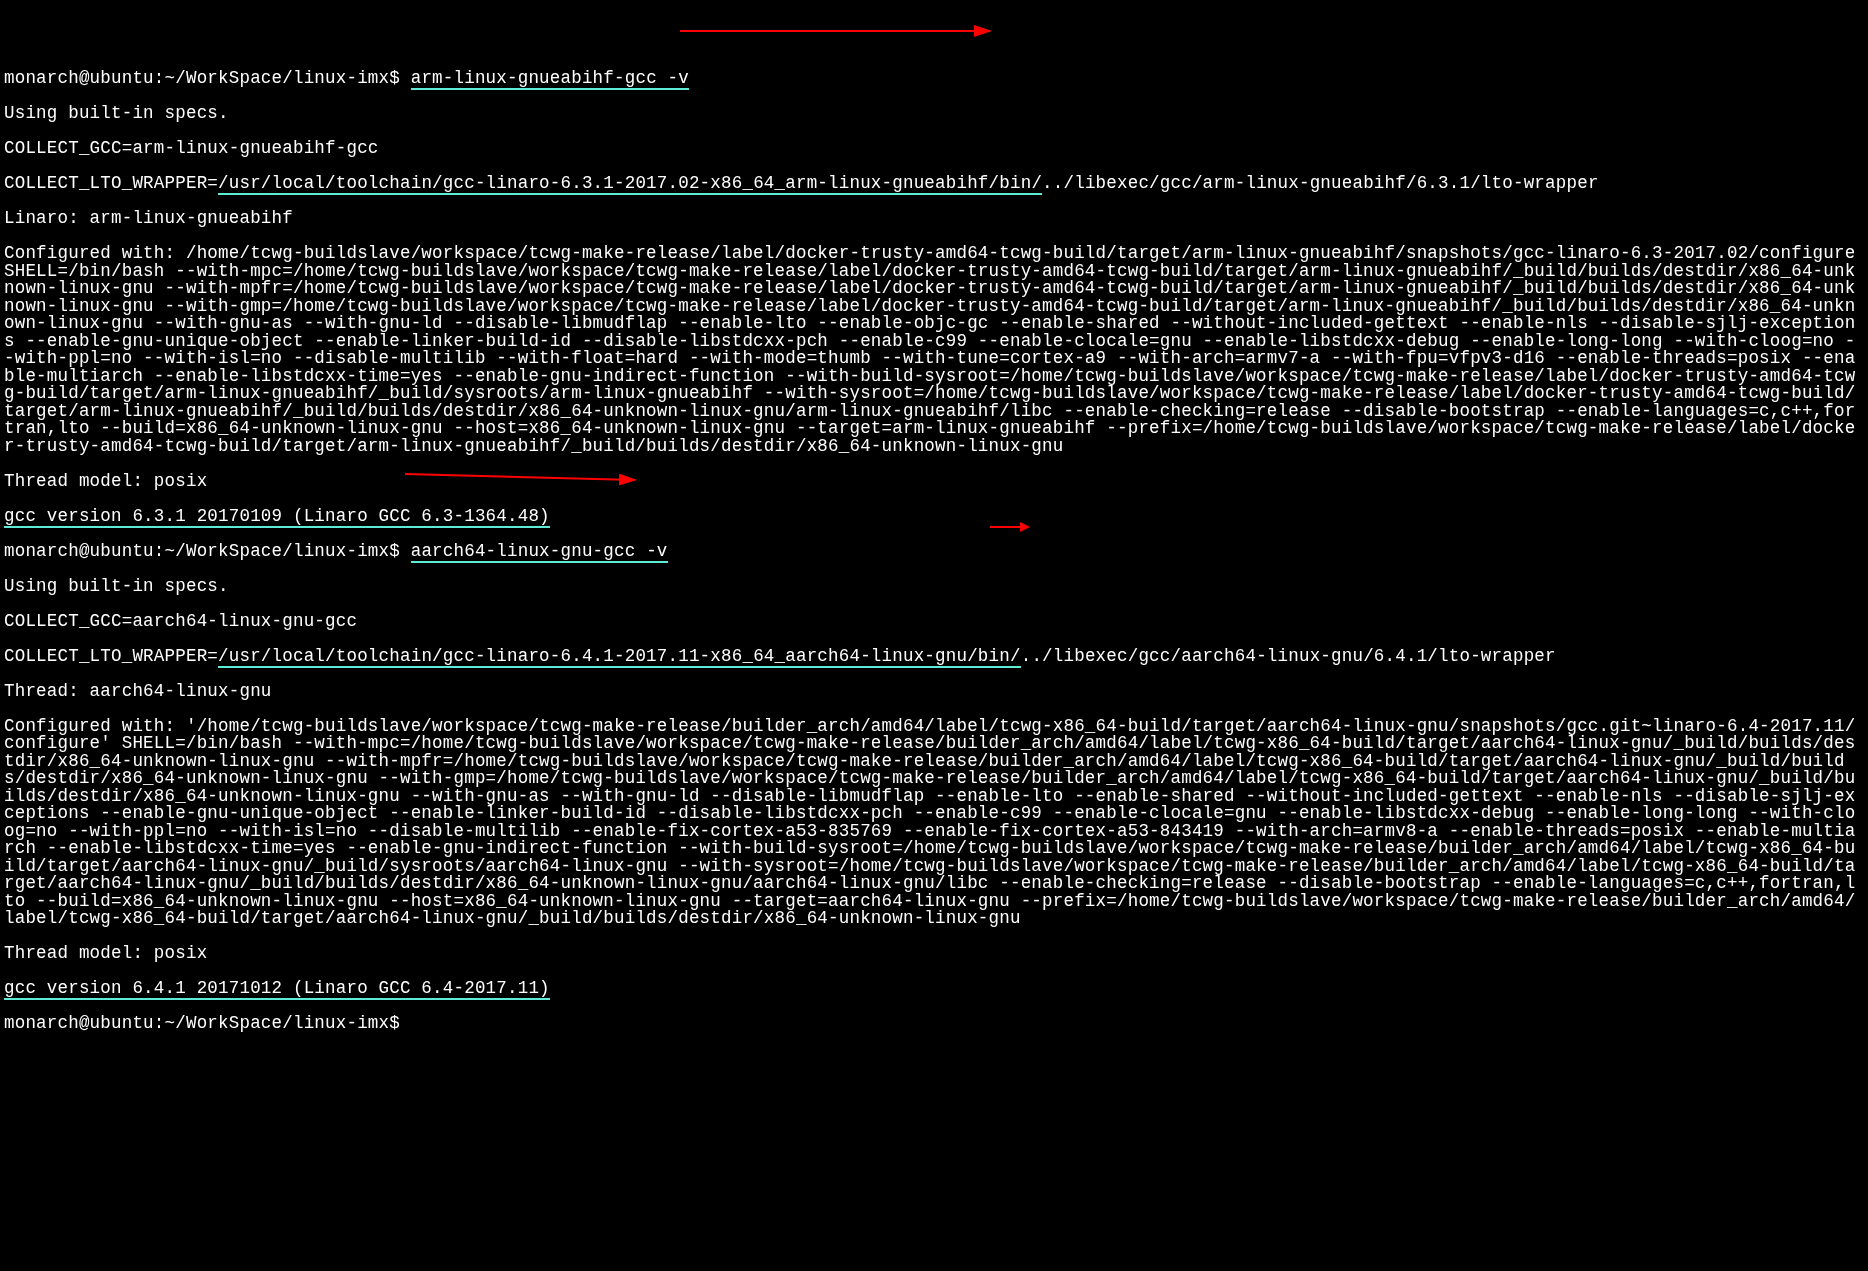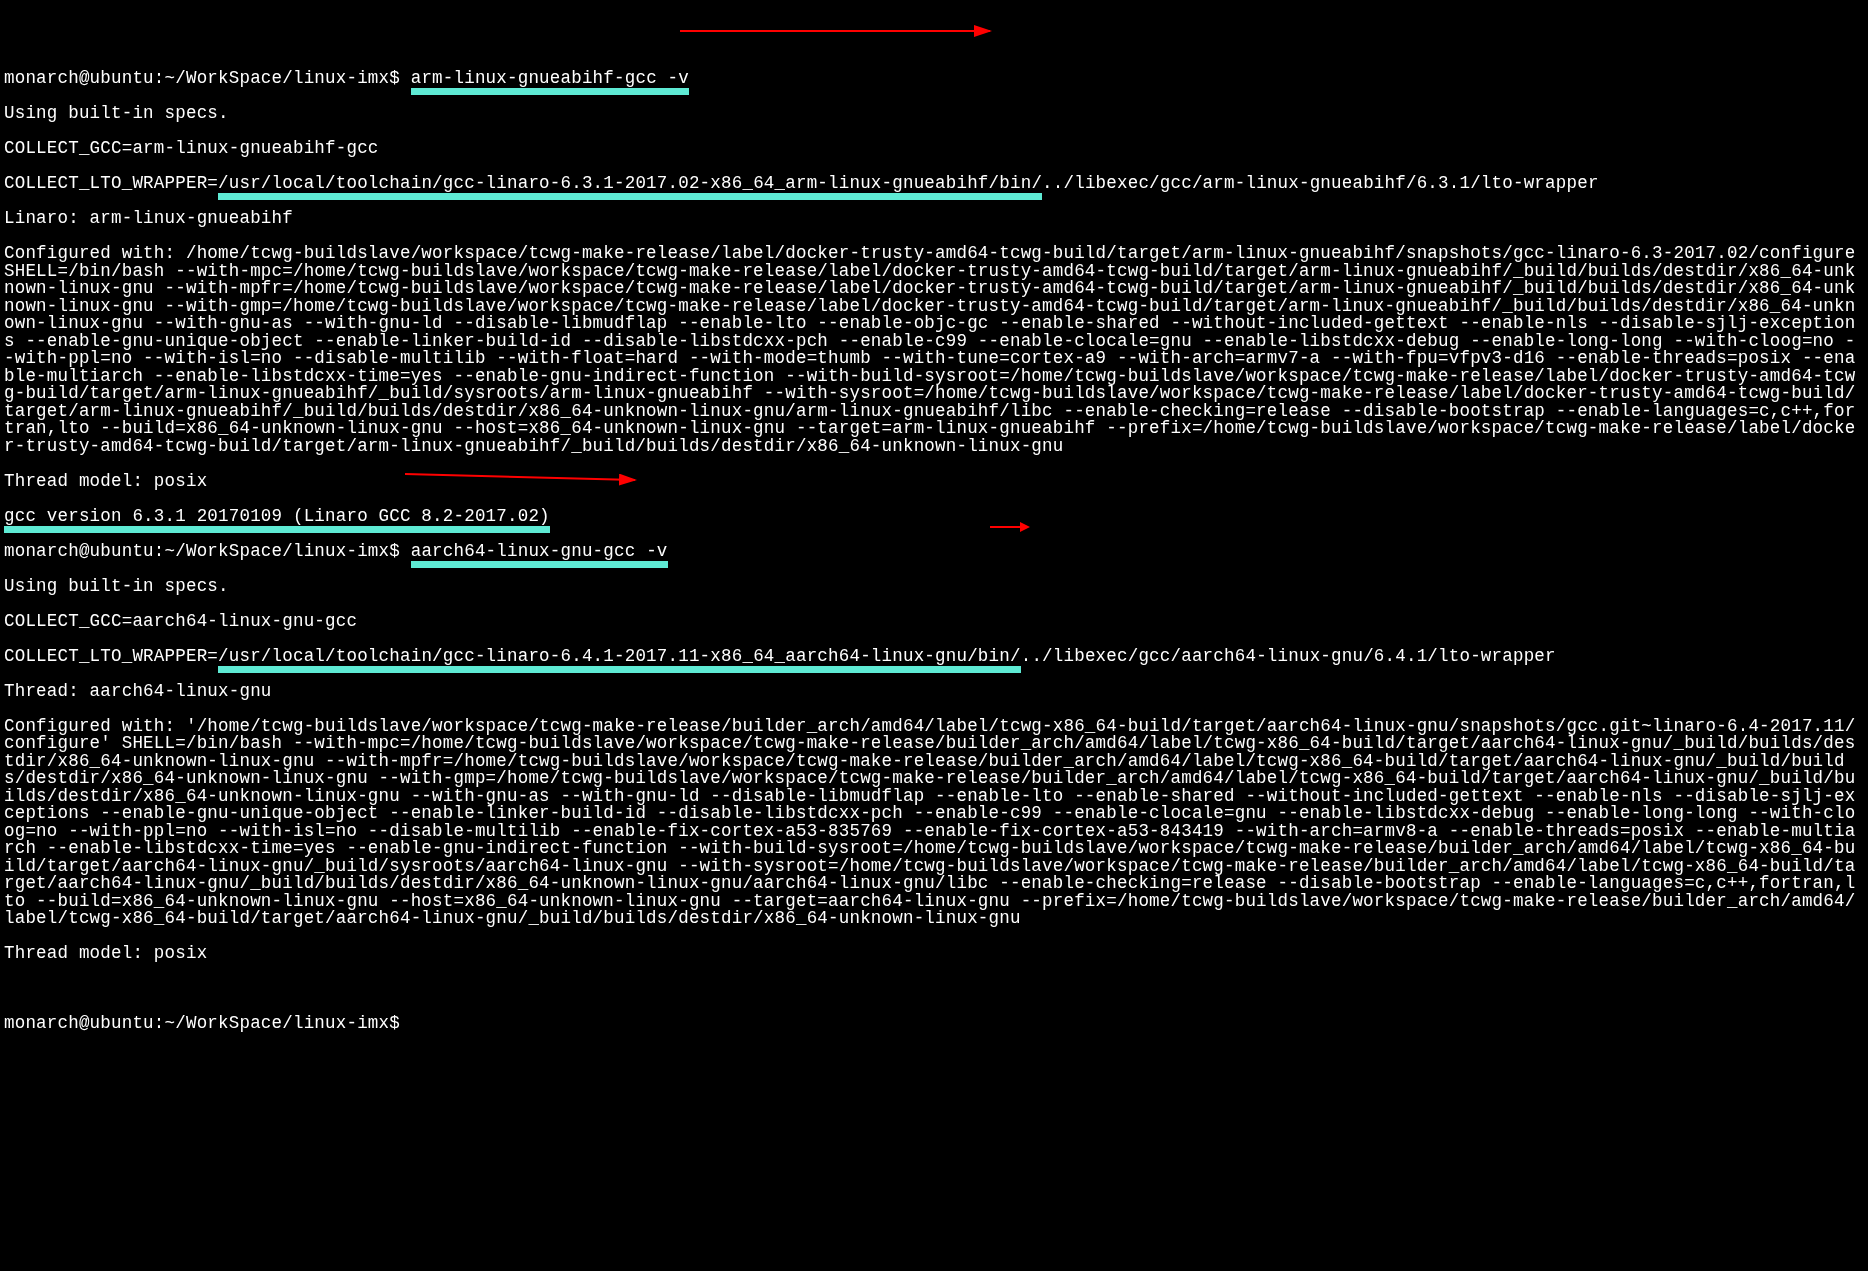--- a/index.html
+++ b/index.html
@@ -10,48 +10,48 @@
     font-size: 17.5px;
     line-height: 1.0;
     padding: 0px 4px 4px 4px;
     width: 1868px;
     letter-spacing: 0.2px;
     white-space: pre-wrap;
     word-break: break-all;
     position: relative;
   }
   .line { display: block; }
-  .ul { border-bottom: 7px solid #5eead4; }
+  .ul { border-bottom: 2px solid #5eead4; }
   .arrow {
     position: absolute;
     pointer-events: none;
   }
   .arrow svg { display: block; }
 </style>
 </head>
 <body>
 
 
 
 <span class="line"><span>monarch@ubuntu</span><span>:</span><span>~/WorkSpace/linux-imx</span><span>$ </span><span class="ul">arm-linux-gnueabihf-gcc -v</span></span>
 <span class="line">Using built-in specs.</span>
 <span class="line">COLLECT_GCC=arm-linux-gnueabihf-gcc</span>
 <span class="line"><span>COLLECT_LTO_WRAPPER=</span><span class="ul">/usr/local/toolchain/gcc-linaro-6.3.1-2017.02-x86_64_arm-linux-gnueabihf/bin/</span><span>../libexec/gcc/arm-linux-gnueabihf/6.3.1/lto-wrapper</span></span>
 <span class="line">Linaro: arm-linux-gnueabihf</span>
 <span class="line">Configured with: /home/tcwg-buildslave/workspace/tcwg-make-release/label/docker-trusty-amd64-tcwg-build/target/arm-linux-gnueabihf/snapshots/gcc-linaro-6.3-2017.02/configure SHELL=/bin/bash --with-mpc=/home/tcwg-buildslave/workspace/tcwg-make-release/label/docker-trusty-amd64-tcwg-build/target/arm-linux-gnueabihf/_build/builds/destdir/x86_64-unknown-linux-gnu --with-mpfr=/home/tcwg-buildslave/workspace/tcwg-make-release/label/docker-trusty-amd64-tcwg-build/target/arm-linux-gnueabihf/_build/builds/destdir/x86_64-unknown-linux-gnu --with-gmp=/home/tcwg-buildslave/workspace/tcwg-make-release/label/docker-trusty-amd64-tcwg-build/target/arm-linux-gnueabihf/_build/builds/destdir/x86_64-unknown-linux-gnu --with-gnu-as --with-gnu-ld --disable-libmudflap --enable-lto --enable-objc-gc --enable-shared --without-included-gettext --enable-nls --disable-sjlj-exceptions --enable-gnu-unique-object --enable-linker-build-id --disable-libstdcxx-pch --enable-c99 --enable-clocale=gnu --enable-libstdcxx-debug --enable-long-long --with-cloog=no --with-ppl=no --with-isl=no --disable-multilib --with-float=hard --with-mode=thumb --with-tune=cortex-a9 --with-arch=armv7-a --with-fpu=vfpv3-d16 --enable-threads=posix --enable-multiarch --enable-libstdcxx-time=yes --enable-gnu-indirect-function --with-build-sysroot=/home/tcwg-buildslave/workspace/tcwg-make-release/label/docker-trusty-amd64-tcwg-build/target/arm-linux-gnueabihf/_build/sysroots/arm-linux-gnueabihf --with-sysroot=/home/tcwg-buildslave/workspace/tcwg-make-release/label/docker-trusty-amd64-tcwg-build/target/arm-linux-gnueabihf/_build/builds/destdir/x86_64-unknown-linux-gnu/arm-linux-gnueabihf/libc --enable-checking=release --disable-bootstrap --enable-languages=c,c++,fortran,lto --build=x86_64-unknown-linux-gnu --host=x86_64-unknown-linux-gnu --target=arm-linux-gnueabihf --prefix=/home/tcwg-buildslave/workspace/tcwg-make-release/label/docker-trusty-amd64-tcwg-build/target/arm-linux-gnueabihf/_build/builds/destdir/x86_64-unknown-linux-gnu</span>
 <span class="line">Thread model: posix</span>
-<span class="line"><span class="ul">gcc version 6.3.1 20170109 (Linaro GCC 8.2-2017.02)</span><span> </span></span>
+<span class="line"><span class="ul">gcc version 6.3.1 20170109 (Linaro GCC 6.3-1364.48)</span><span> </span></span>
 <span class="line"><span>monarch@ubuntu</span><span>:</span><span>~/WorkSpace/linux-imx</span><span>$ </span><span class="ul">aarch64-linux-gnu-gcc -v</span></span>
 <span class="line">Using built-in specs.</span>
 <span class="line">COLLECT_GCC=aarch64-linux-gnu-gcc</span>
 <span class="line"><span>COLLECT_LTO_WRAPPER=</span><span class="ul">/usr/local/toolchain/gcc-linaro-6.4.1-2017.11-x86_64_aarch64-linux-gnu/bin/</span><span>../libexec/gcc/aarch64-linux-gnu/6.4.1/lto-wrapper</span></span>
 <span class="line">Thread: aarch64-linux-gnu</span>
 <span class="line">Configured with: '/home/tcwg-buildslave/workspace/tcwg-make-release/builder_arch/amd64/label/tcwg-x86_64-build/target/aarch64-linux-gnu/snapshots/gcc.git~linaro-6.4-2017.11/configure' SHELL=/bin/bash --with-mpc=/home/tcwg-buildslave/workspace/tcwg-make-release/builder_arch/amd64/label/tcwg-x86_64-build/target/aarch64-linux-gnu/_build/builds/destdir/x86_64-unknown-linux-gnu --with-mpfr=/home/tcwg-buildslave/workspace/tcwg-make-release/builder_arch/amd64/label/tcwg-x86_64-build/target/aarch64-linux-gnu/_build/builds/destdir/x86_64-unknown-linux-gnu --with-gmp=/home/tcwg-buildslave/workspace/tcwg-make-release/builder_arch/amd64/label/tcwg-x86_64-build/target/aarch64-linux-gnu/_build/builds/destdir/x86_64-unknown-linux-gnu --with-gnu-as --with-gnu-ld --disable-libmudflap --enable-lto --enable-shared --without-included-gettext --enable-nls --disable-sjlj-exceptions --enable-gnu-unique-object --enable-linker-build-id --disable-libstdcxx-pch --enable-c99 --enable-clocale=gnu --enable-libstdcxx-debug --enable-long-long --with-cloog=no --with-ppl=no --with-isl=no --disable-multilib --enable-fix-cortex-a53-835769 --enable-fix-cortex-a53-843419 --with-arch=armv8-a --enable-threads=posix --enable-multiarch --enable-libstdcxx-time=yes --enable-gnu-indirect-function --with-build-sysroot=/home/tcwg-buildslave/workspace/tcwg-make-release/builder_arch/amd64/label/tcwg-x86_64-build/target/aarch64-linux-gnu/_build/sysroots/aarch64-linux-gnu --with-sysroot=/home/tcwg-buildslave/workspace/tcwg-make-release/builder_arch/amd64/label/tcwg-x86_64-build/target/aarch64-linux-gnu/_build/builds/destdir/x86_64-unknown-linux-gnu/aarch64-linux-gnu/libc --enable-checking=release --disable-bootstrap --enable-languages=c,c++,fortran,lto --build=x86_64-unknown-linux-gnu --host=x86_64-unknown-linux-gnu --target=aarch64-linux-gnu --prefix=/home/tcwg-buildslave/workspace/tcwg-make-release/builder_arch/amd64/label/tcwg-x86_64-build/target/aarch64-linux-gnu/_build/builds/destdir/x86_64-unknown-linux-gnu</span>
 <span class="line">Thread model: posix</span>
-<span class="line"><span> </span></span>
+<span class="line"><span class="ul">gcc version 6.4.1 20171012 (Linaro GCC 6.4-2017.11)</span><span> </span></span>
 <span class="line"><span>monarch@ubuntu</span><span>:</span><span>~/WorkSpace/linux-imx</span><span>$</span></span>
 
 
 <div class="arrow" style="left:680px; top:4px;">
 <svg width="320" height="18">
       <defs>
         <marker id="ah1" markerWidth="10" markerHeight="10" refX="8" refY="3" orient="auto">
           <path d="M0,0 L0,6 L9,3 z" fill="#ff0000"></path>
         </marker>
       </defs>

